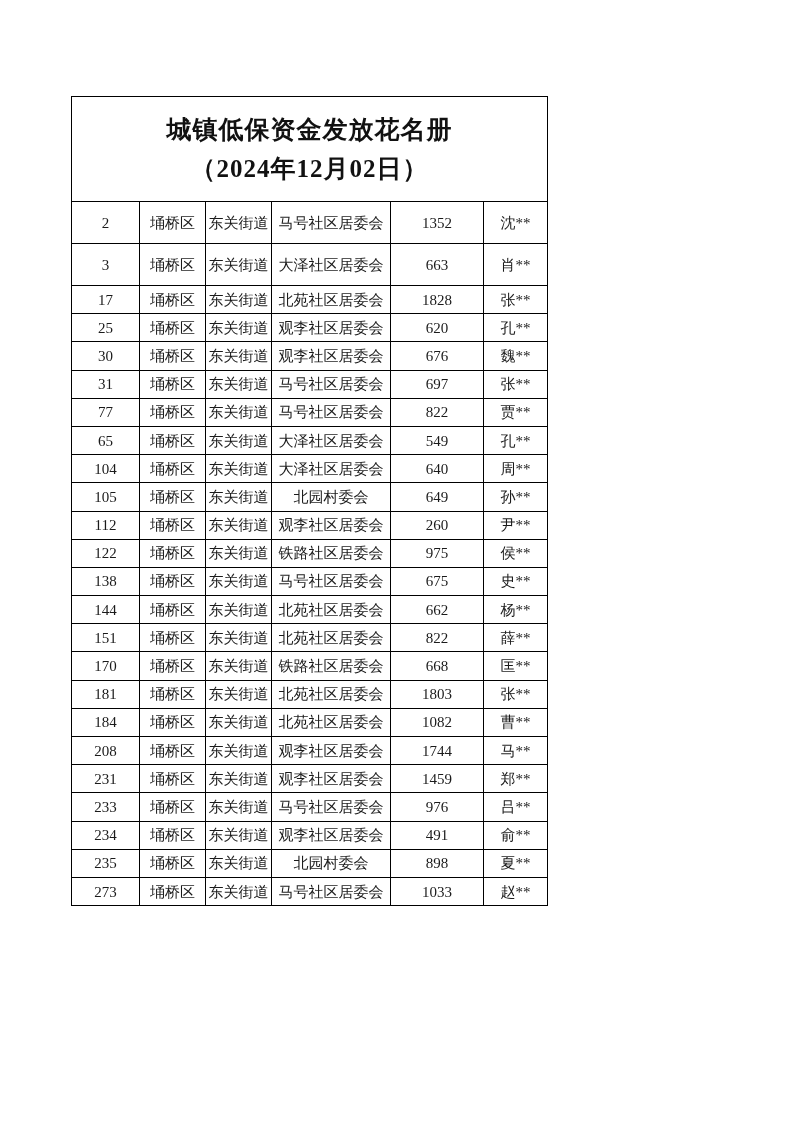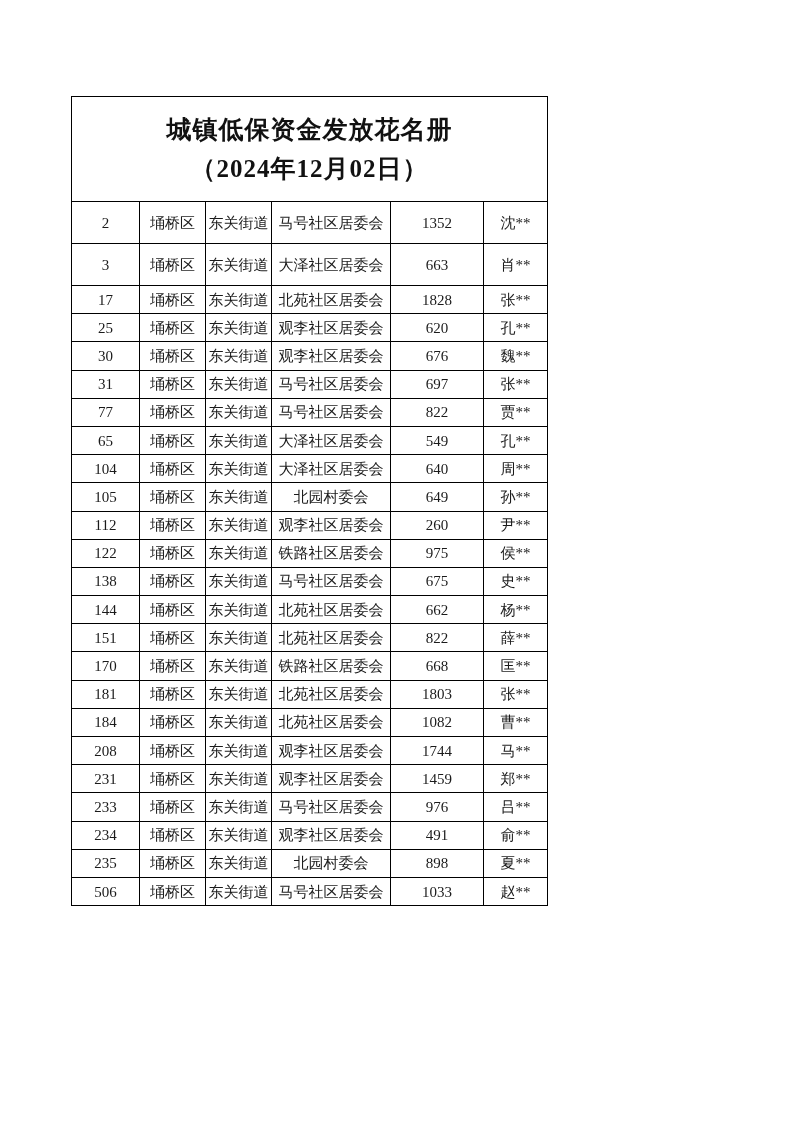--- a/index.html
+++ b/index.html
@@ -255,21 +255,21 @@
         </tr>
         <tr class="row-normal">
           <td>235</td>
           <td>埇桥区</td>
           <td>东关街道</td>
           <td>北园村委会</td>
           <td>898</td>
           <td>夏**</td>
         </tr>
         <tr class="row-normal">
-          <td>506</td>
+          <td>273</td>
           <td>埇桥区</td>
           <td>东关街道</td>
           <td>马号社区居委会</td>
           <td>1033</td>
           <td>赵**</td>
         </tr>
       </tbody>
   </table>
 </div>
 

